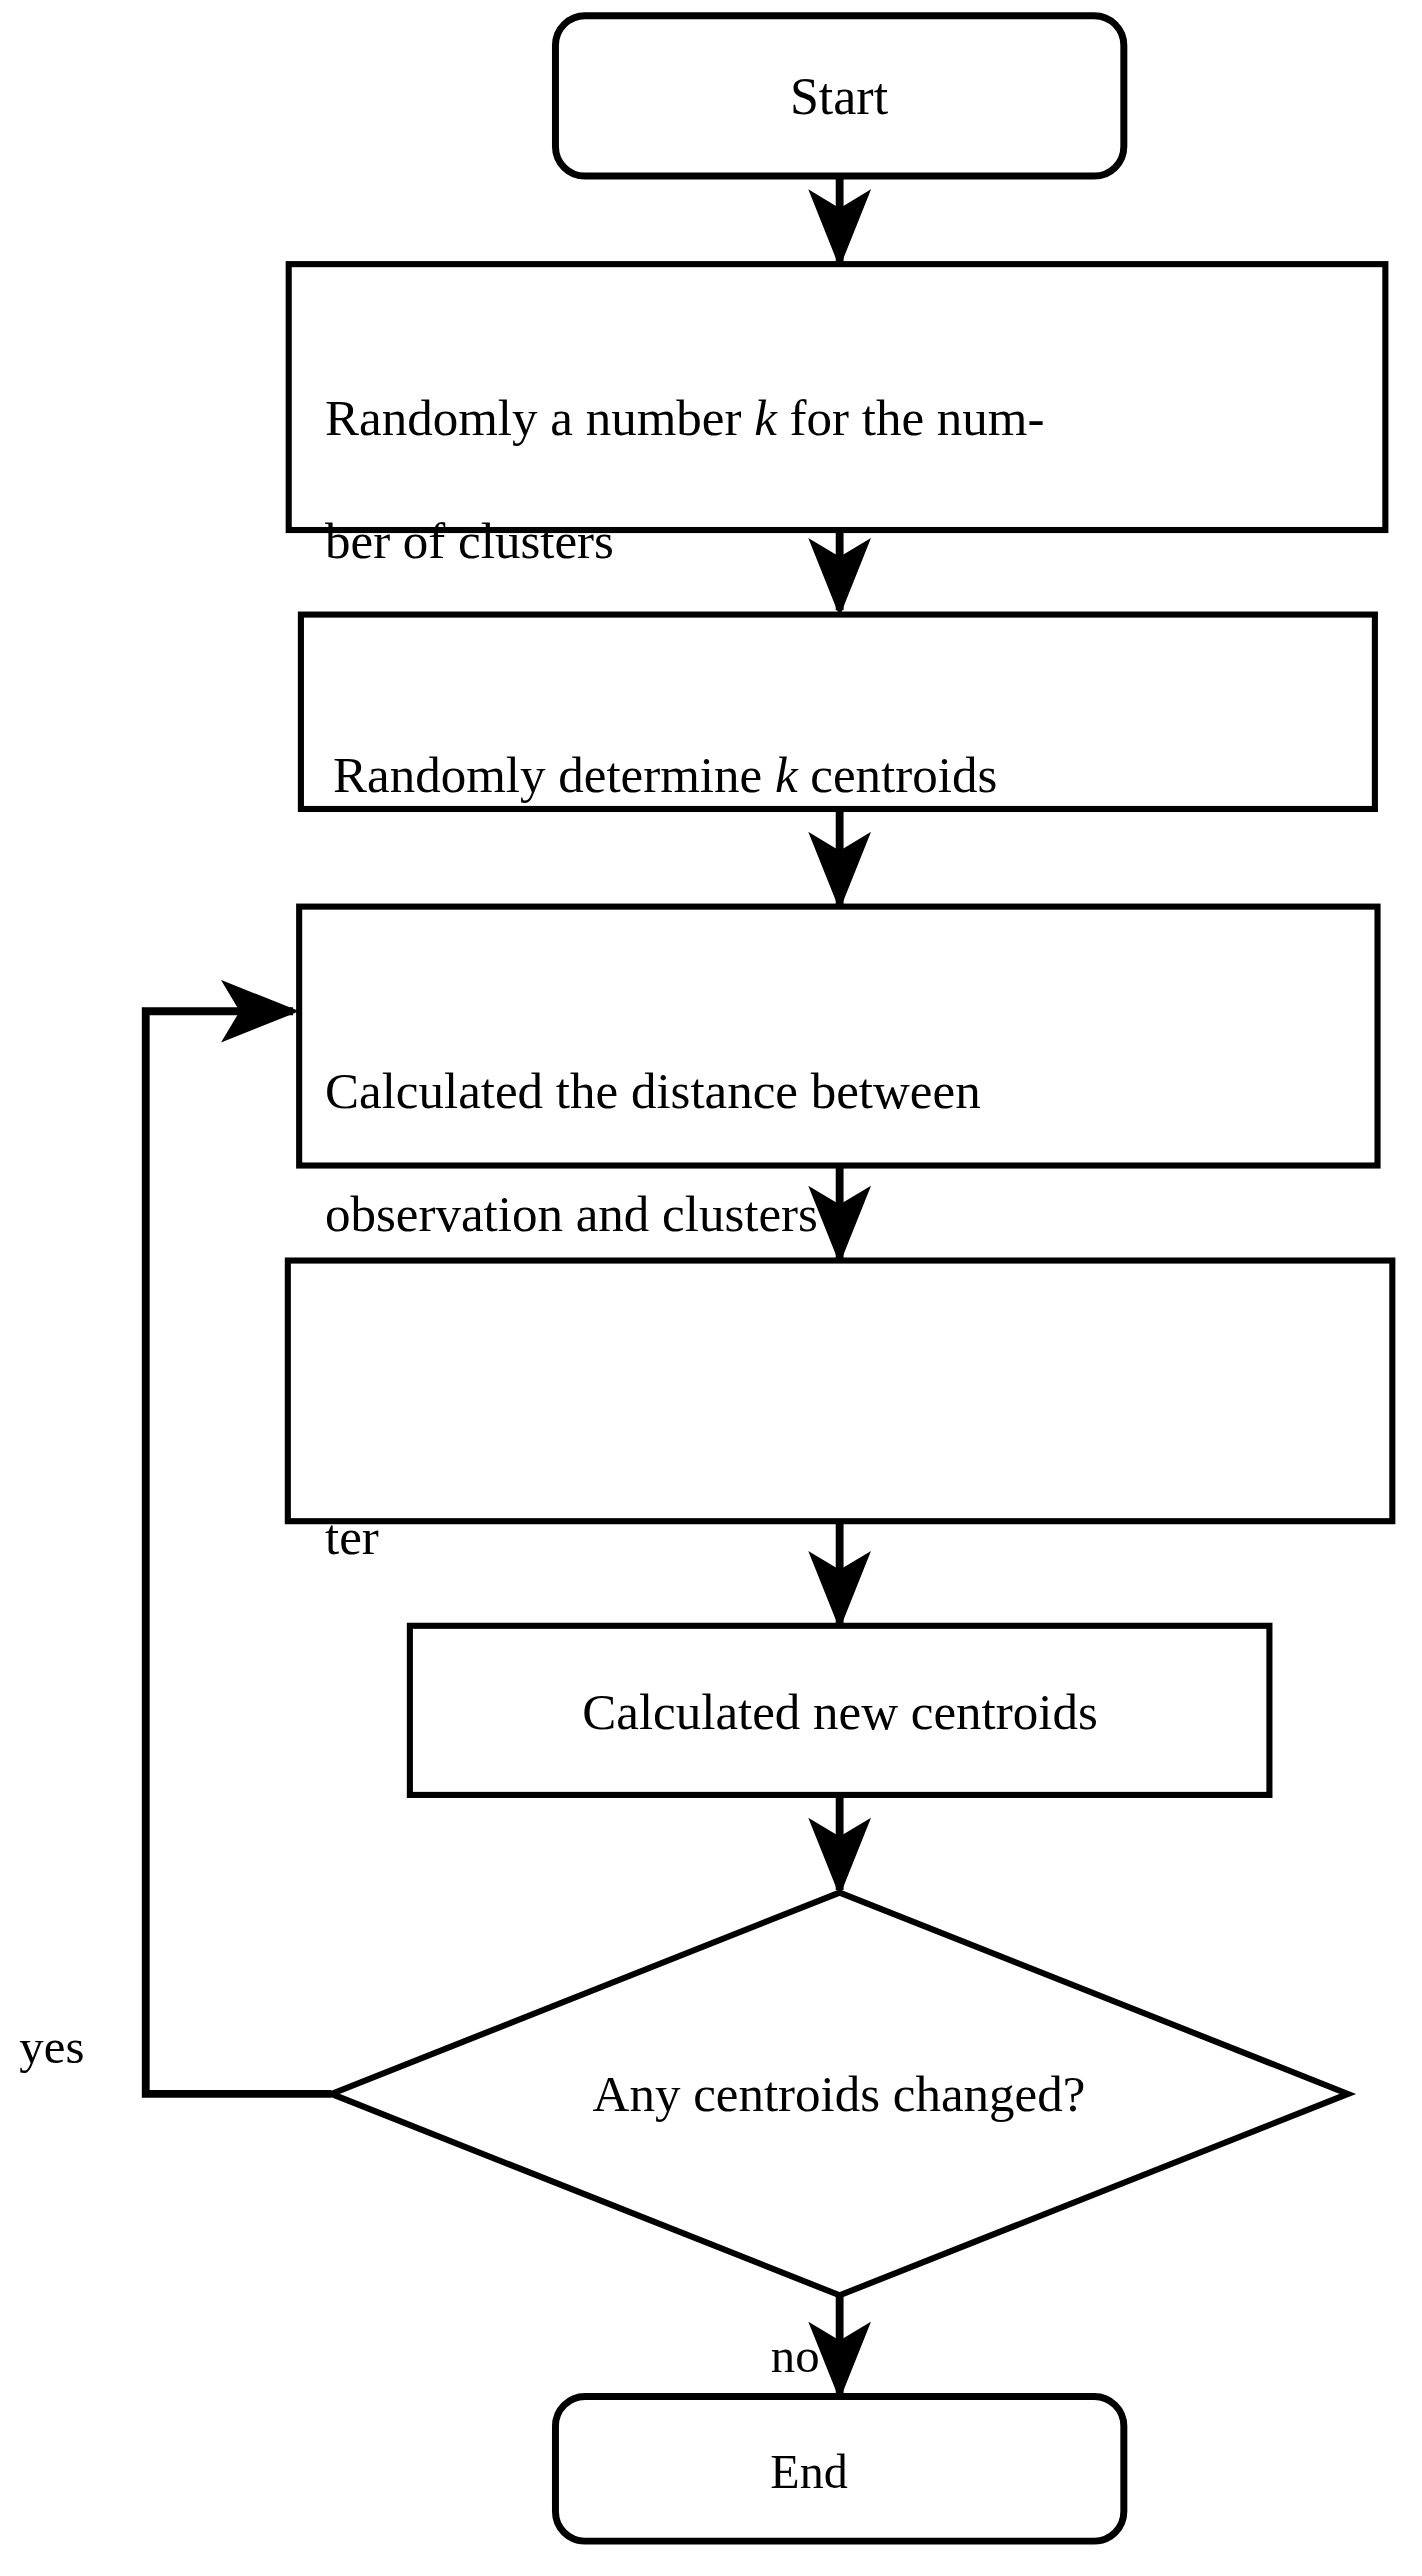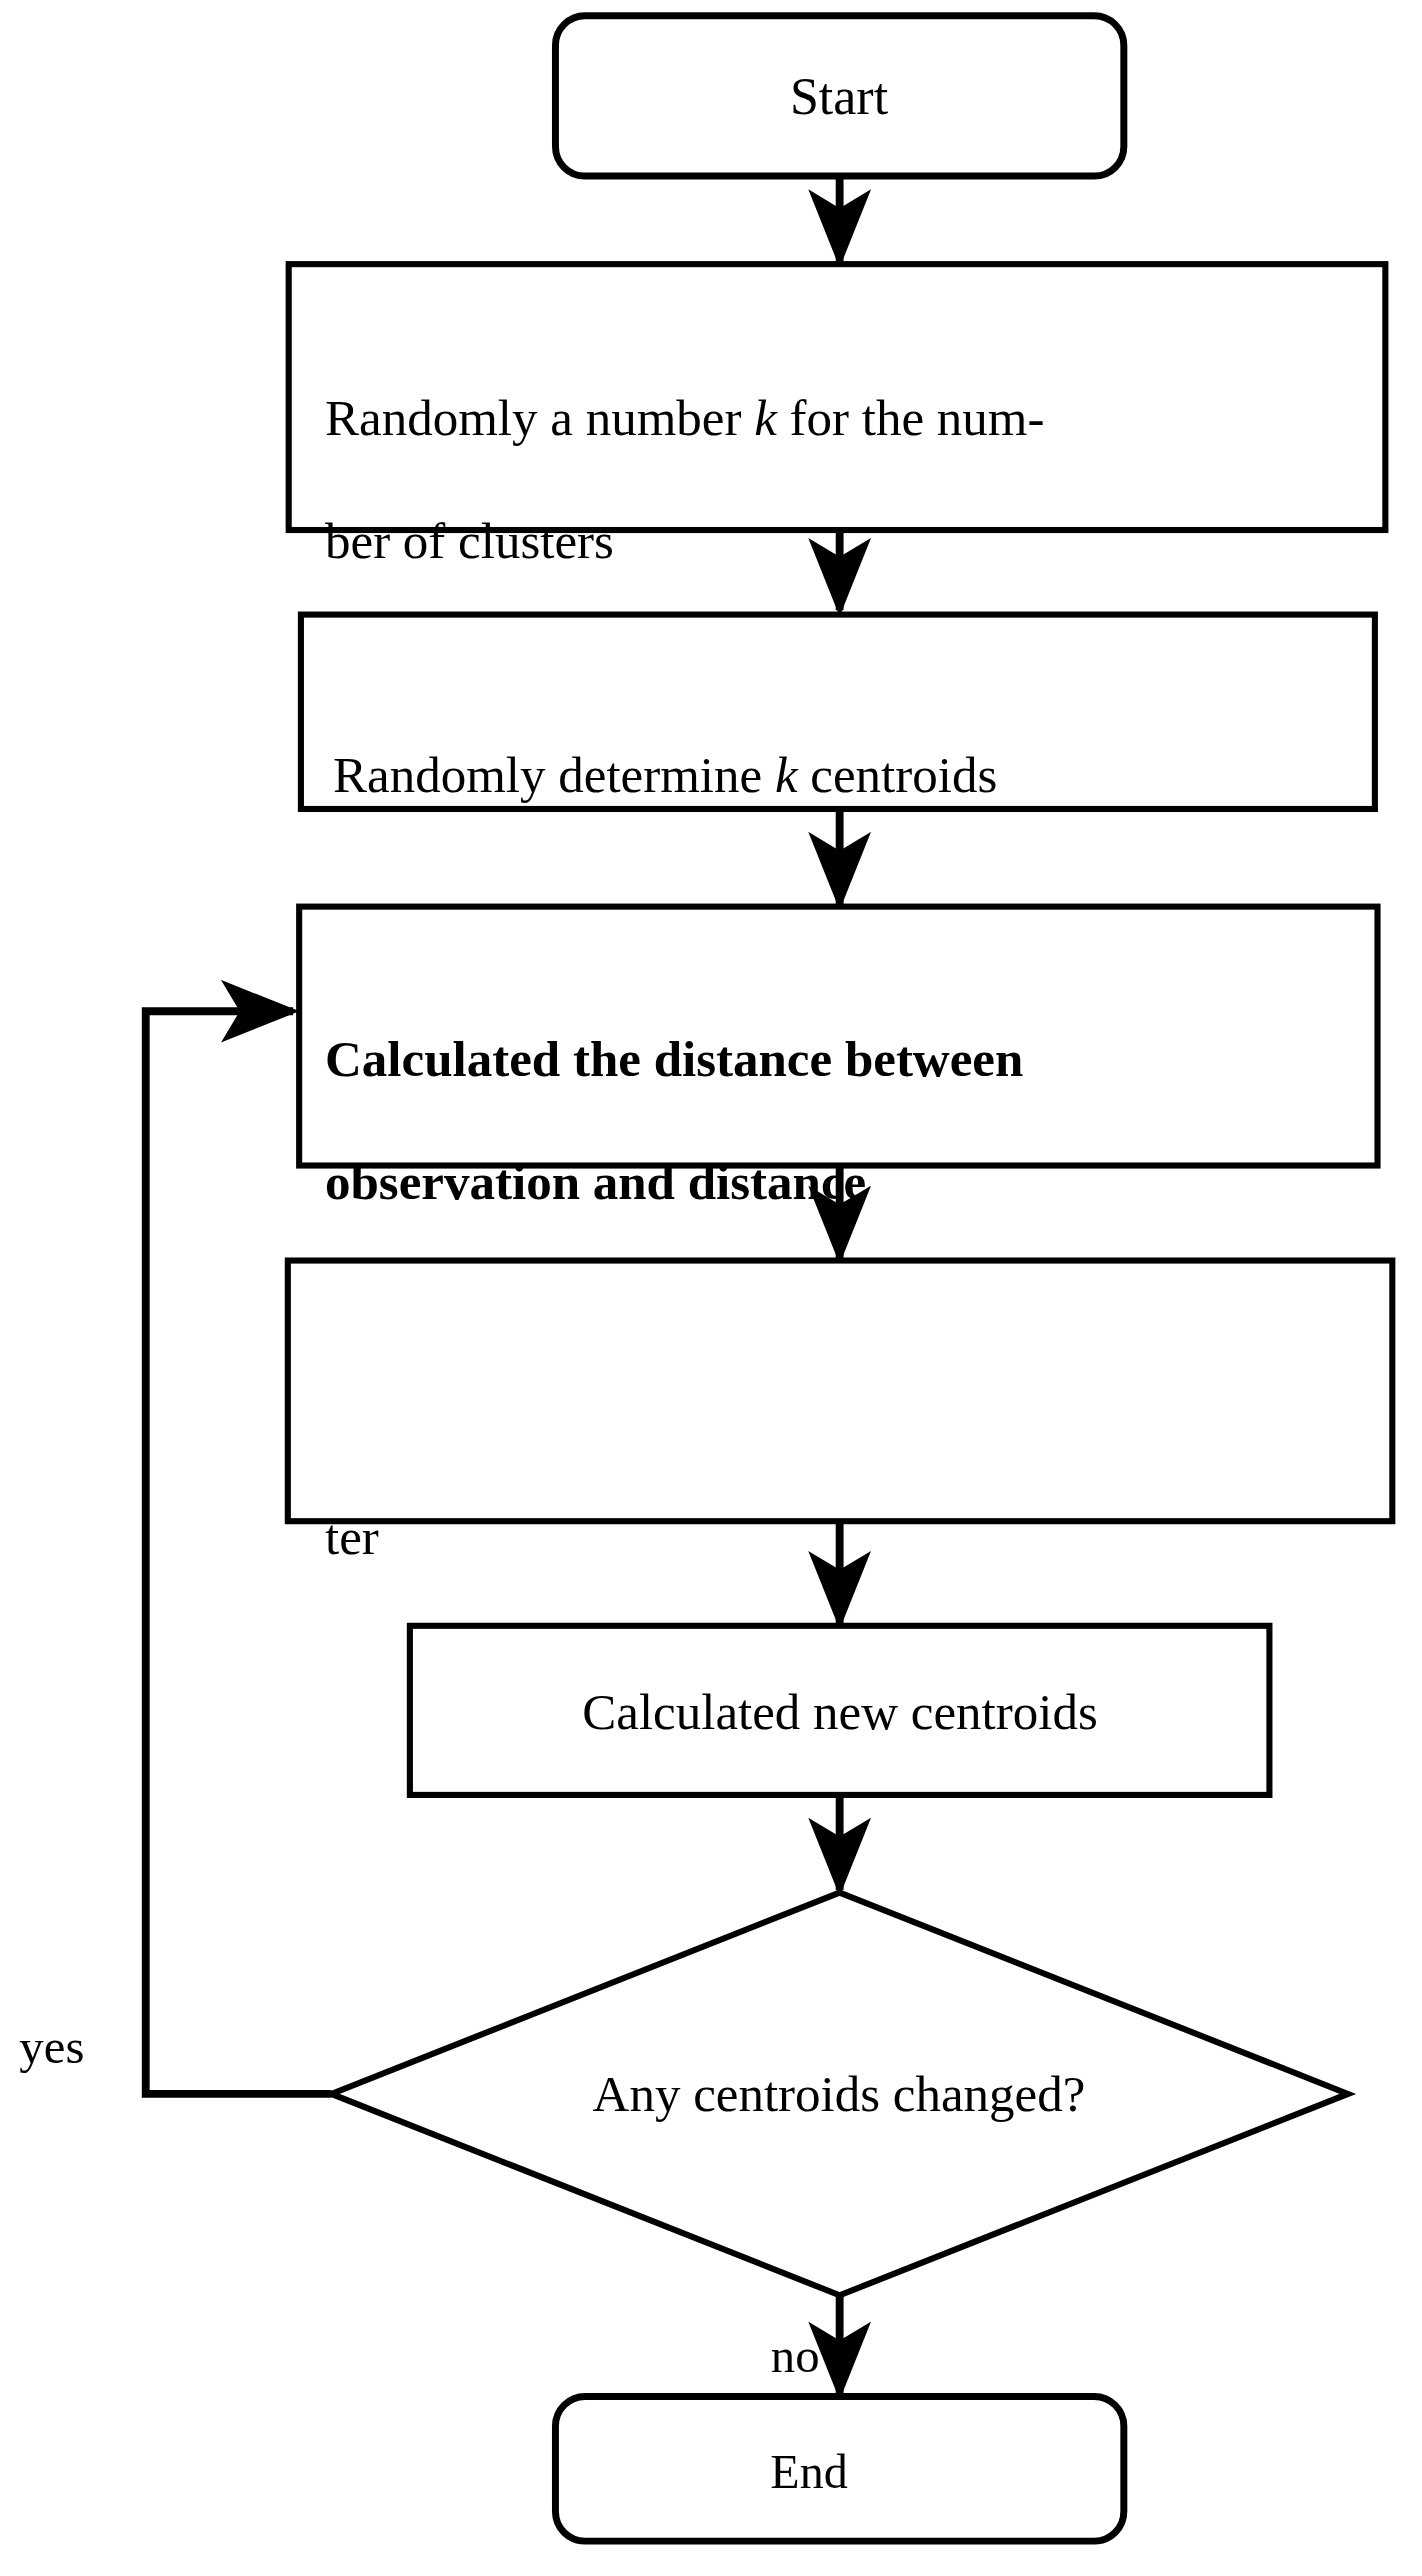--- a/index.html
+++ b/index.html
@@ -108,23 +108,23 @@
 
 <div class="box-label-wrap" style="left:325px; top:327px; width:1030px;">
   <span>Randomly a number </span><em>k</em><span> for the num-</span><br>
   <span>ber of clusters</span>
 </div>
 
 <div class="box-label-wrap" style="left:333px; top:684px; width:1030px;">
   <span>Randomly determine </span><em>k</em><span> centroids</span>
 </div>
 
-<div class="box-label-wrap" style="left:325px; top:968px; width:1030px;font-weight:bold;">
+<div class="box-label-wrap" style="left:325px; top:1000px; width:1030px;">
   <span>Calculated the distance between</span><br>
-  <span>observation and distance</span>
+  <span>observation and clusters</span>
 </div>
 
 <div class="box-label-wrap" style="left:325px; top:1323px; width:1042px;">
   <br>
   <span>ter</span>
 </div>
 
 <div class="box-label-wrap box-label-center" style="left:410px; top:1682px; width:860px;">Calculated new centroids</div>
 
 <div class="box-label-wrap box-label-center" style="left:453px; top:2064px; width:772px;">Any centroids changed?</div>

